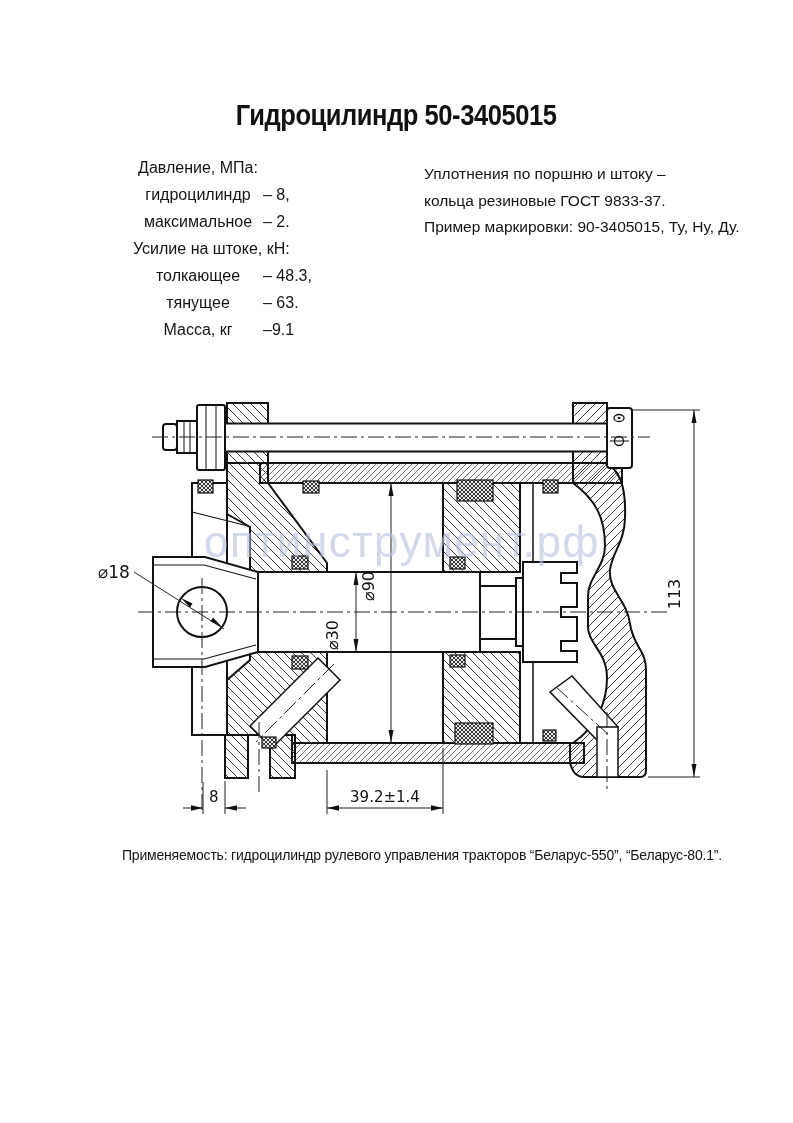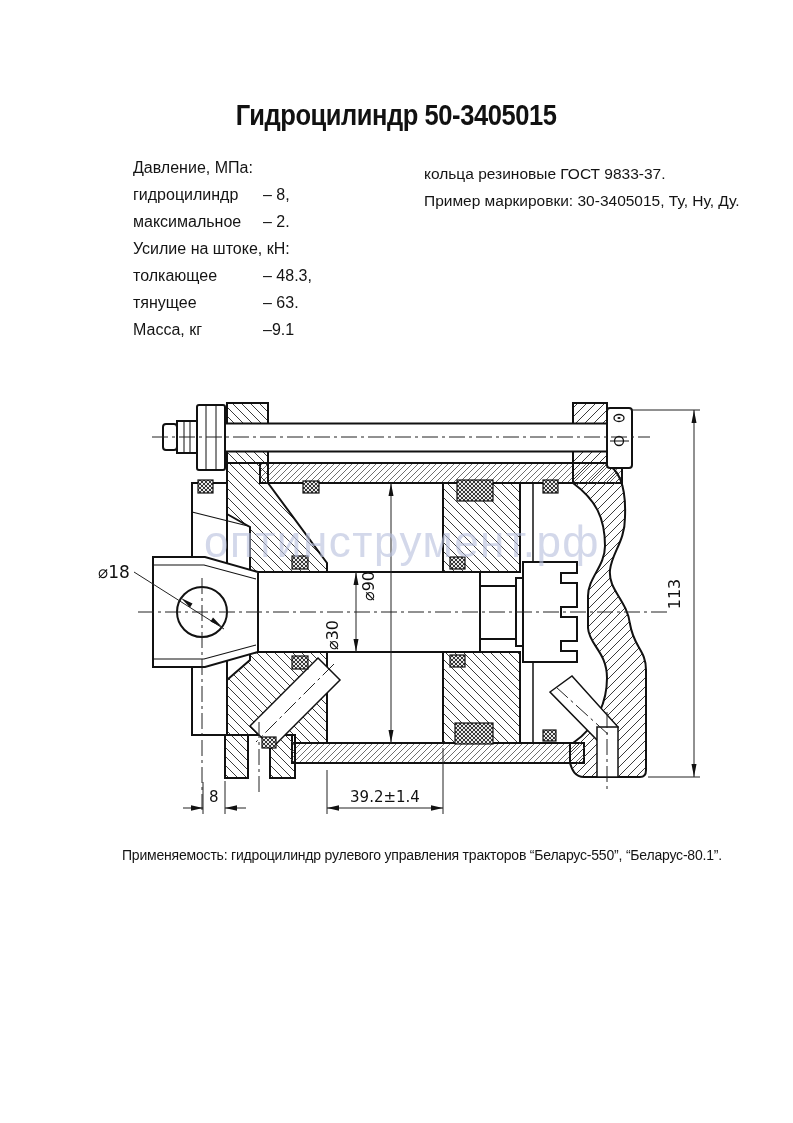--- a/index.html
+++ b/index.html
@@ -8,21 +8,21 @@
     position:relative; width:793px; height:1123px; margin:0 auto;
     background:#ffffff; color:#1a1a1a; overflow:hidden;
   }
   .title {
     position:absolute; top:99px; left:0; width:100%;
     text-align:center; font-size:29px; font-weight:700; color:#111;
     letter-spacing:-0.5px;
   }
   .title span { display:inline-block; transform:scaleX(.88); transform-origin:center; }
   .specs { position:absolute; left:133px; top:159px; width:290px; font-size:16px; color:#141414; }
-  .spec-row { display:flex; height:27px; align-items:flex-start; }
+  .spec-row { display:flex; height:27px; align-items:flex-start;text-align:center; }
   .spec-label { width:130px; white-space:nowrap; }
   .spec-value { white-space:nowrap; }
   .sealnote { position:absolute; left:424px; top:161px; width:330px; font-size:15.5px; line-height:26.5px; color:#141414; white-space:nowrap; }
   .footer { position:absolute; left:122px; top:847px; width:660px; font-size:14px; letter-spacing:-0.2px; color:#141414; }
   svg.drawing { position:absolute; left:0; top:0; }
   .dim-text { font-family:"DejaVu Sans", sans-serif; fill:#111; }
 </style>
 </head>
 <body>
 
@@ -57,22 +57,23 @@
       <div class="spec-label">тянущее</div>
       <div class="spec-value">– 63.</div>
     </div>
     <div class="spec-row">
       <div class="spec-label">Масса, кг</div>
       <div class="spec-value">–9.1</div>
     </div>
   </div>
 
   <div class="sealnote">
+    <div>Уплотнения по поршню и штоку –</div>
     <div>кольца резиновые ГОСТ 9833-37.</div>
-    <div>Пример маркировки: 30-3405015, Ту, Ну, Ду.</div>
+    <div>Пример маркировки: 90-3405015, Ту, Ну, Ду.</div>
   </div>
 
   <svg class="drawing" width="793" height="1123" viewBox="0 0 793 1123">
     <defs>
       <pattern id="hA" width="9" height="9" patternUnits="userSpaceOnUse">
         <path d="M-1,-1 L10,10" stroke="#3c3c3c" stroke-width="1"></path>
       </pattern>
       <pattern id="hB" width="9" height="9" patternUnits="userSpaceOnUse">
         <path d="M-1,10 L10,-1" stroke="#3c3c3c" stroke-width="1"></path>
       </pattern>

